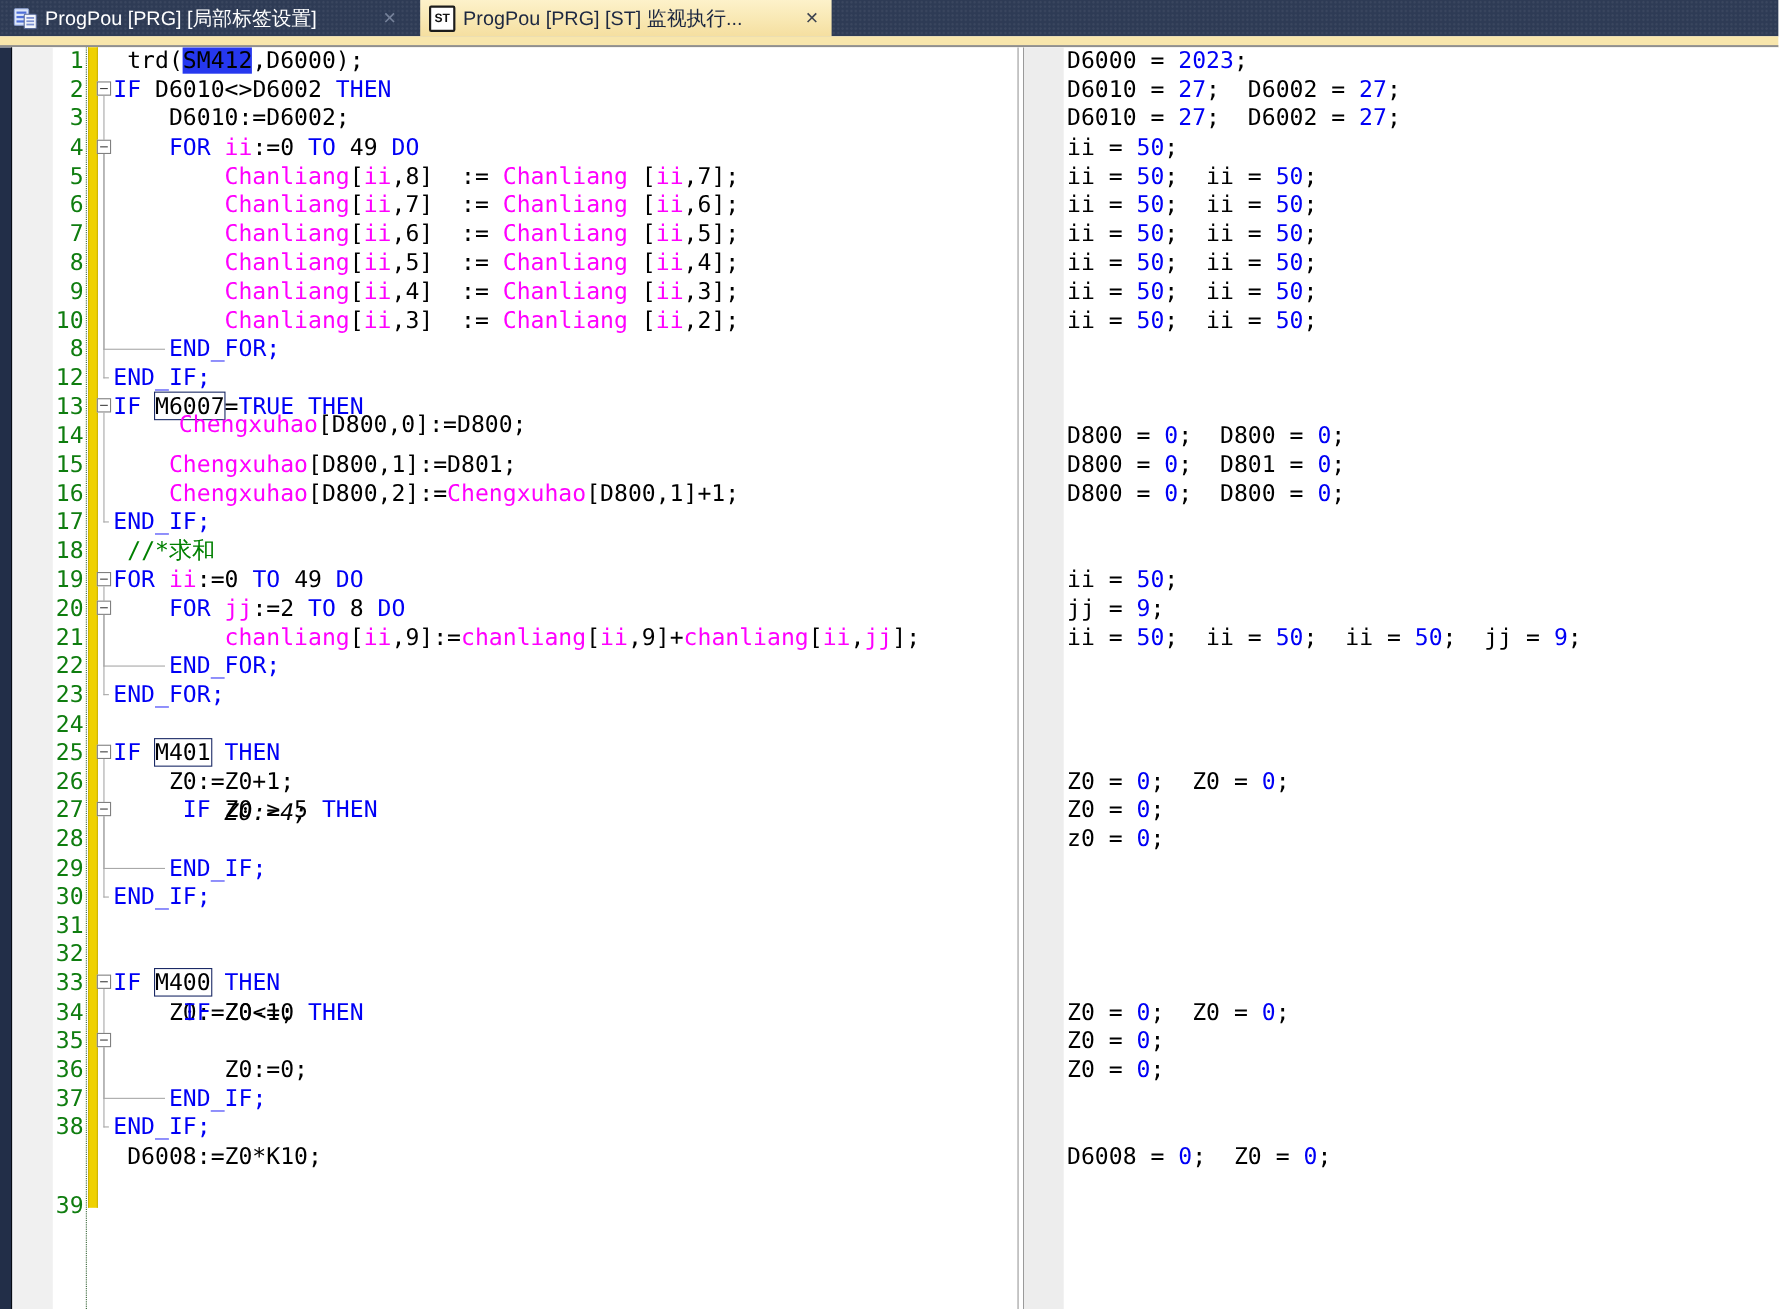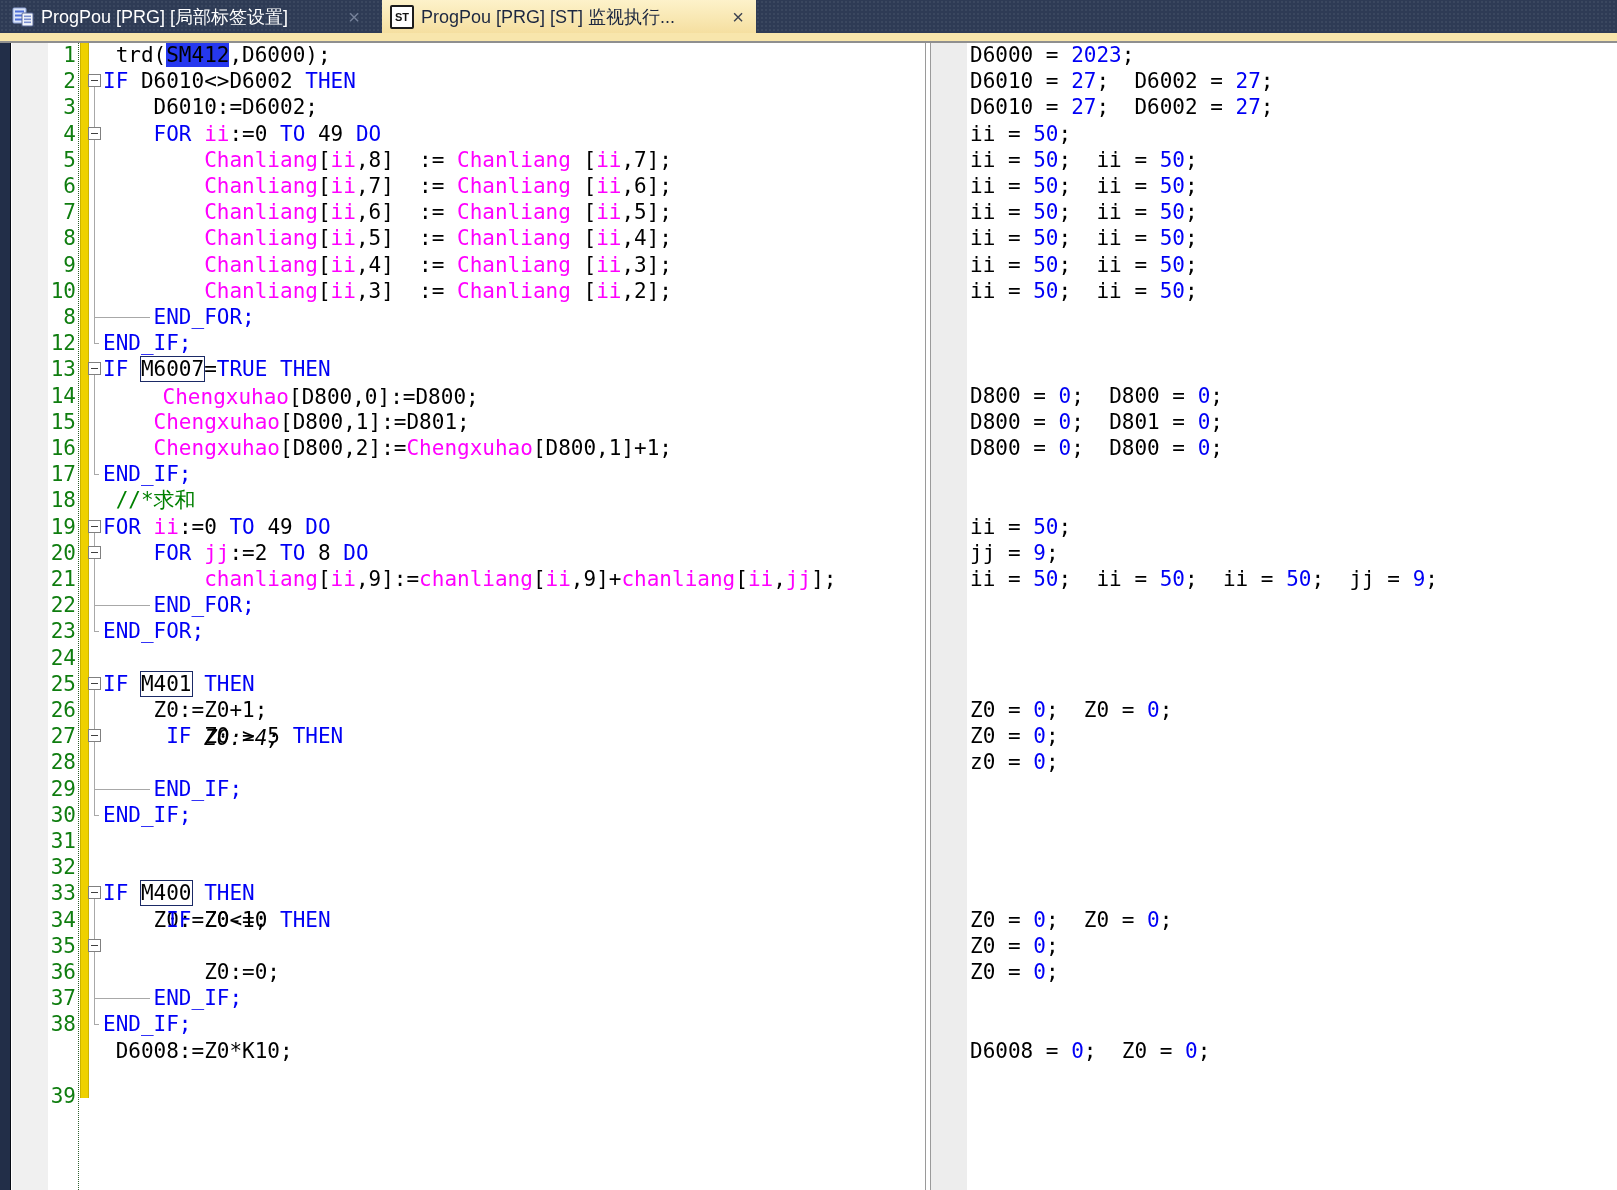--- a/index.html
+++ b/index.html
@@ -151,21 +151,21 @@
         <div class="code-line" style="top: 77.6px;"><span class="seg-k">    FOR </span><span class="seg-l">ii</span><span class="seg-p">:=0 </span><span class="seg-k">TO</span><span class="seg-p"> 49 </span><span class="seg-k">DO</span></div>
         <div class="code-line" style="top: 103.8px;"><span class="seg-l">        Chanliang</span><span class="seg-p">[</span><span class="seg-l">ii</span><span class="seg-p">,8]  := </span><span class="seg-l">Chanliang</span><span class="seg-p"> [</span><span class="seg-l">ii</span><span class="seg-p">,7];</span></div>
         <div class="code-line" style="top: 130px;"><span class="seg-l">        Chanliang</span><span class="seg-p">[</span><span class="seg-l">ii</span><span class="seg-p">,7]  := </span><span class="seg-l">Chanliang</span><span class="seg-p"> [</span><span class="seg-l">ii</span><span class="seg-p">,6];</span></div>
         <div class="code-line" style="top: 156.2px;"><span class="seg-l">        Chanliang</span><span class="seg-p">[</span><span class="seg-l">ii</span><span class="seg-p">,6]  := </span><span class="seg-l">Chanliang</span><span class="seg-p"> [</span><span class="seg-l">ii</span><span class="seg-p">,5];</span></div>
         <div class="code-line" style="top: 182.4px;"><span class="seg-l">        Chanliang</span><span class="seg-p">[</span><span class="seg-l">ii</span><span class="seg-p">,5]  := </span><span class="seg-l">Chanliang</span><span class="seg-p"> [</span><span class="seg-l">ii</span><span class="seg-p">,4];</span></div>
         <div class="code-line" style="top: 208.6px;"><span class="seg-l">        Chanliang</span><span class="seg-p">[</span><span class="seg-l">ii</span><span class="seg-p">,4]  := </span><span class="seg-l">Chanliang</span><span class="seg-p"> [</span><span class="seg-l">ii</span><span class="seg-p">,3];</span></div>
         <div class="code-line" style="top: 234.8px;"><span class="seg-l">        Chanliang</span><span class="seg-p">[</span><span class="seg-l">ii</span><span class="seg-p">,3]  := </span><span class="seg-l">Chanliang</span><span class="seg-p"> [</span><span class="seg-l">ii</span><span class="seg-p">,2];</span></div>
         <div class="code-line" style="top: 261px;"><span class="seg-p">    </span><span class="seg-k">END_FOR;</span></div>
         <div class="code-line" style="top: 287.2px;"><span class="seg-k">END_IF;</span></div>
         <div class="code-line" style="top: 313.4px;"><span class="seg-k">IF </span><span class="seg-box">M6007</span><span class="seg-p">=</span><span class="seg-k">TRUE</span><span class="seg-p"> </span><span class="seg-k">THEN</span></div>
-        <div class="code-line" style="top: 341px; padding-left: 24px;"><span class="seg-l">    Chengxuhao</span><span class="seg-p">[D800,0]:=D800;</span></div>
+        <div class="code-line" style="top: 330px; padding-left: 24px;"><span class="seg-l">    Chengxuhao</span><span class="seg-p">[D800,0]:=D800;</span></div>
         <div class="code-line" style="top: 365.8px;"><span class="seg-l">    Chengxuhao</span><span class="seg-p">[D800,1]:=D801;</span></div>
         <div class="code-line" style="top: 392px;"><span class="seg-l">    Chengxuhao</span><span class="seg-p">[D800,2]:=</span><span class="seg-l">Chengxuhao</span><span class="seg-p">[D800,1]+1;</span></div>
         <div class="code-line" style="top: 418.2px;"><span class="seg-k">END_IF;</span></div>
         <div class="code-line" style="top: 444.4px;"><span class="seg-p"> </span><span class="seg-c">//*求和</span></div>
         <div class="code-line" style="top: 470.6px;"><span class="seg-k">FOR </span><span class="seg-l">ii</span><span class="seg-p">:=0 </span><span class="seg-k">TO</span><span class="seg-p"> 49 </span><span class="seg-k">DO</span></div>
         <div class="code-line" style="top: 496.8px;"><span class="seg-k">    FOR </span><span class="seg-l">jj</span><span class="seg-p">:=2 </span><span class="seg-k">TO</span><span class="seg-p"> 8 </span><span class="seg-k">DO</span></div>
         <div class="code-line" style="top: 523px;"><span class="seg-l">        chanliang</span><span class="seg-p">[</span><span class="seg-l">ii</span><span class="seg-p">,9]:=</span><span class="seg-l">chanliang</span><span class="seg-p">[</span><span class="seg-l">ii</span><span class="seg-p">,9]+</span><span class="seg-l">chanliang</span><span class="seg-p">[</span><span class="seg-l">ii</span><span class="seg-p">,</span><span class="seg-l">jj</span><span class="seg-p">];</span></div>
         <div class="code-line" style="top: 549.2px;"><span class="seg-p">    </span><span class="seg-k">END_FOR;</span></div>
         <div class="code-line" style="top: 575.4px;"><span class="seg-k">END_FOR;</span></div>
         <div class="code-line" style="top: 601.6px;"></div>

